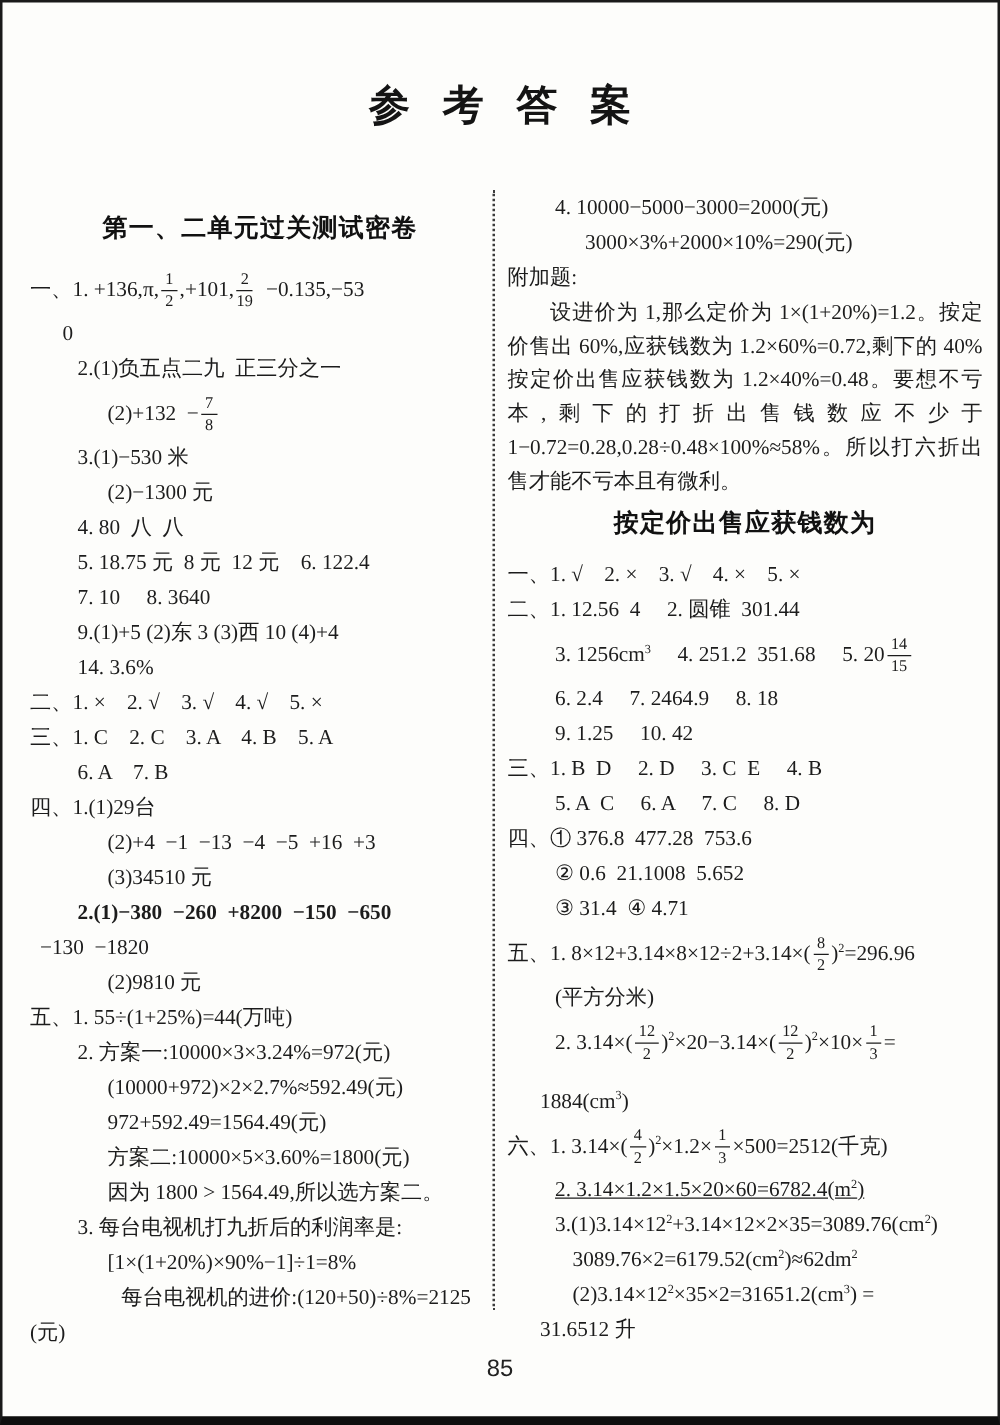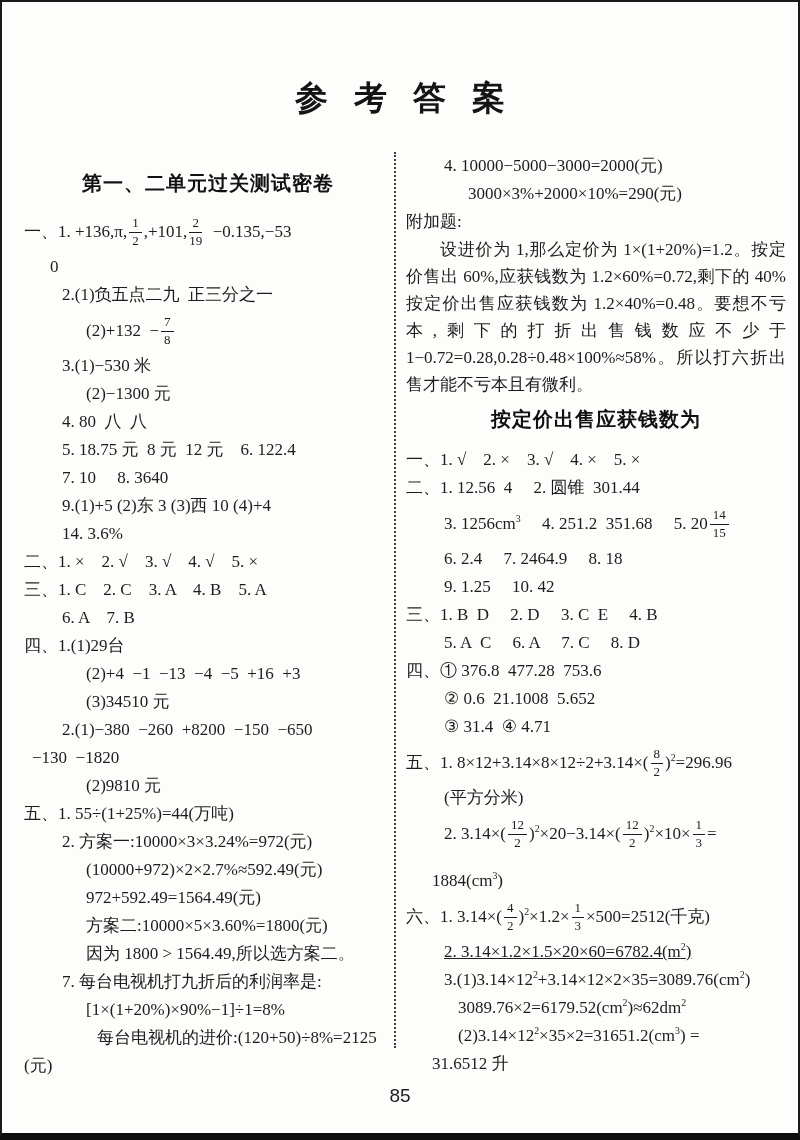--- a/index.html
+++ b/index.html
@@ -4,21 +4,21 @@
 <style>
   html,body{margin:0;padding:0;background:#e8e8e8;}
   .page{
     position:relative;width:800px;height:1140px;margin:0 auto;
     background:#fdfdfb;box-sizing:border-box;
     border:2px solid #1a1a1a;border-bottom:7px solid #0e0e0e;
     font-family:"Liberation Serif","DejaVu Serif",serif;
     color:#1c1c1c;overflow:hidden;
   }
   .title{
-    position:absolute;top:60px;left:0;right:0;margin:14px;
+    position:absolute;top:60px;left:0;right:0;margin:0;
     text-align:center;font-size:33px;font-weight:bold;
     letter-spacing:26px;text-indent:26px;color:#141414;
   }
   .divider{
     position:absolute;left:392px;top:150px;height:896px;width:0;
     border-left:2px dotted #3c3c3c;
   }
   .col{position:absolute;font-size:17px;}
   .col-left{left:22px;top:160px;width:368px;}
   .col-right{left:404px;top:150px;width:380px;}
@@ -59,30 +59,30 @@
       <div class="ln" style="padding-left: 38px;">5. 18.75 元  8 元  12 元    6. 122.4</div>
       <div class="ln" style="padding-left: 38px;">7. 10     8. 3640</div>
       <div class="ln" style="padding-left: 38px;">9.(1)+5 (2)东 3 (3)西 10 (4)+4</div>
       <div class="ln" style="padding-left: 38px;">14. 3.6%</div>
       <div class="ln" style="padding-left: 0px;">二、1. ×    2. √    3. √    4. √    5. ×</div>
       <div class="ln" style="padding-left: 0px;">三、1. C    2. C    3. A    4. B    5. A</div>
       <div class="ln" style="padding-left: 38px;">6. A    7. B</div>
       <div class="ln" style="padding-left: 0px;">四、1.(1)29台</div>
       <div class="ln" style="padding-left: 62px;">(2)+4  −1  −13  −4  −5  +16  +3</div>
       <div class="ln" style="padding-left: 62px;">(3)34510 元</div>
-      <div class="ln" style="padding-left: 38px;">2.(1)−380  −260  +8200  −150  −650</div>
+      <div class="ln" style="padding-left: 38px; font-weight: bold;">2.(1)−380  −260  +8200  −150  −650</div>
       <div class="ln" style="padding-left: 8px;">−130  −1820</div>
       <div class="ln" style="padding-left: 62px;">(2)9810 元</div>
       <div class="ln" style="padding-left: 0px;">五、1. 55÷(1+25%)=44(万吨)</div>
       <div class="ln" style="padding-left: 38px;">2. 方案一:10000×3×3.24%=972(元)</div>
       <div class="ln" style="padding-left: 62px;">(10000+972)×2×2.7%≈592.49(元)</div>
       <div class="ln" style="padding-left: 62px;">972+592.49=1564.49(元)</div>
       <div class="ln" style="padding-left: 62px;">方案二:10000×5×3.60%=1800(元)</div>
       <div class="ln" style="padding-left: 62px;">因为 1800 &gt; 1564.49,所以选方案二。</div>
-      <div class="ln" style="padding-left: 38px;">7. 每台电视机打九折后的利润率是:</div>
+      <div class="ln" style="padding-left: 38px;">3. 每台电视机打九折后的利润率是:</div>
       <div class="ln" style="padding-left: 62px;">[1×(1+20%)×90%−1]÷1=8%</div>
       <div class="ln" style="padding-left: 73px;">每台电视机的进价:(120+50)÷8%=2125</div>
       <div class="ln" style="padding-left: 0px;">(元)</div>
     </div>
   <div class="col col-right" id="col-right">
       <div class="ln" style="padding-left: 38px;">4. 10000−5000−3000=2000(元)</div>
       <div class="ln" style="padding-left: 62px;">3000×3%+2000×10%=290(元)</div>
       <div class="ln" style="padding-left: 0px;">附加题:</div>
       <div class="para">设进价为 1,那么定价为 1×(1+20%)=1.2。按定价售出 60%,应获钱数为 1.2×60%=0.72,剩下的 40%按定价出售应获钱数为 1.2×40%=0.48。要想不亏本,剩下的打折出售钱数应不少于 1−0.72=0.28,0.28÷0.48×100%≈58%。所以打六折出售才能不亏本且有微利。</div>
       <div class="h">按定价出售应获钱数为</div>

